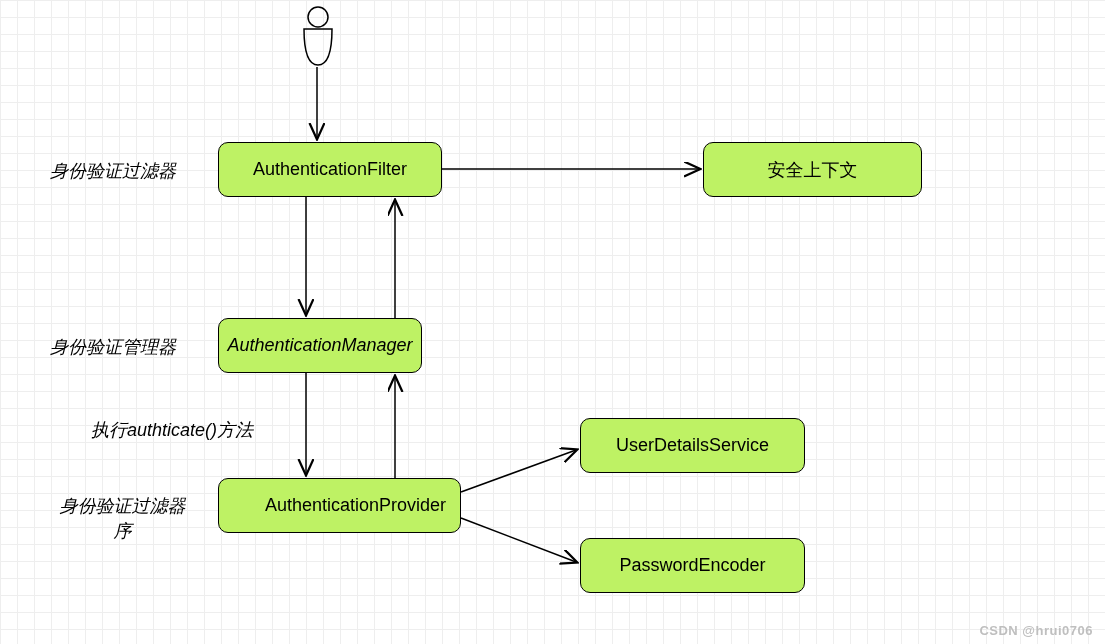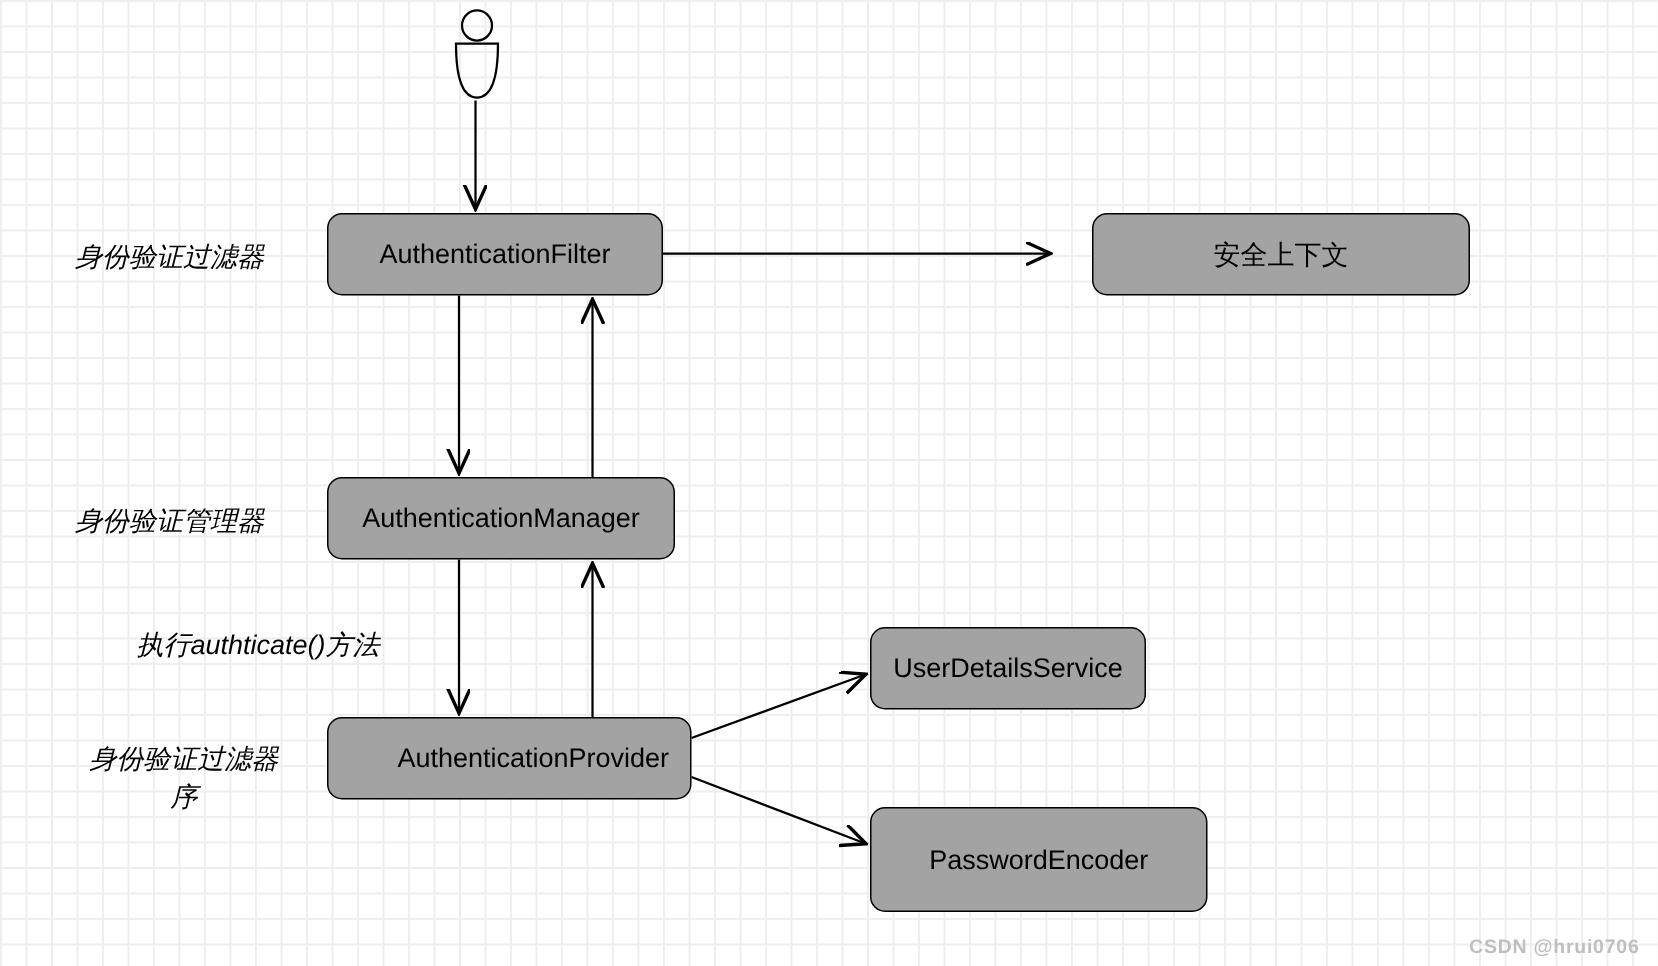--- a/index.html
+++ b/index.html
@@ -20,21 +20,21 @@
       font-size: 18px;
       color: #000;
       text-align: center;
       line-height: 1.4;
       font-style: italic;
     }
     .node {
       position: absolute;
       border: 1.5px solid #000;
       border-radius: 10px;
-      background: #a3a3a3;
+      background: #bef264;
       display: flex;
       align-items: center;
       justify-content: center;
       font-size: 18px;
       color: #000;
       text-align: center;
     }
     .watermark {
       position: absolute;
       bottom: 6px;
@@ -73,37 +73,37 @@
 
 <div class="label" style="left:35px; top:494px; width:175px;">
   <span>身份验证过滤器</span><br>
   <span>序</span>
 </div>
 
 <div class="node" style="left:218px; top:142px; width:224px; height:55px;">
   <span>AuthenticationFilter</span>
 </div>
 
-<div class="node" style="left:703px; top:142px; width:252px; height:55px;margin-left:25px;">
+<div class="node" style="left:703px; top:142px; width:219px; height:55px;">
   <span>安全上下文</span>
 </div>
 
-<div class="node" style="left:218px; top:318px; width:232px; height:55px;">
+<div class="node" style="left:218px; top:318px; width:204px; height:55px;font-style:italic;">
   <span>AuthenticationManager</span>
 </div>
 
 <div class="node" style="left:218px; top:478px; width:243px; height:55px;padding-left:32px;">
   <span>AuthenticationProvider</span>
 </div>
 
-<div class="node" style="left:580px; top:418px; width:184px; height:55px;">
+<div class="node" style="left:580px; top:418px; width:225px; height:55px;">
   <span>UserDetailsService</span>
 </div>
 
-<div class="node" style="left:580px; top:538px; width:225px; height:70px;">
+<div class="node" style="left:580px; top:538px; width:225px; height:55px;">
   <span>PasswordEncoder</span>
 </div>
 
 <svg class="overlay">
   <defs>
     <marker id="arrow" markerWidth="12" markerHeight="12" refX="10" refY="5" orient="auto">
       <path d="M0,0 L11,5 L0,10" stroke="#000" stroke-width="1.3" fill="none"></path>
     </marker>
   </defs>
 

